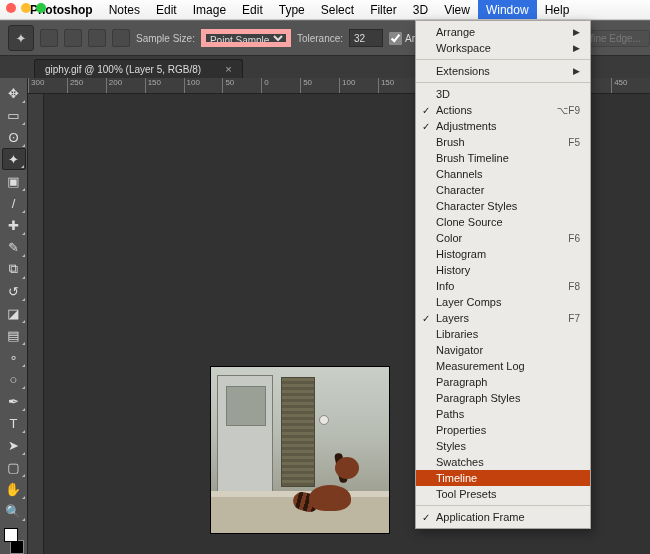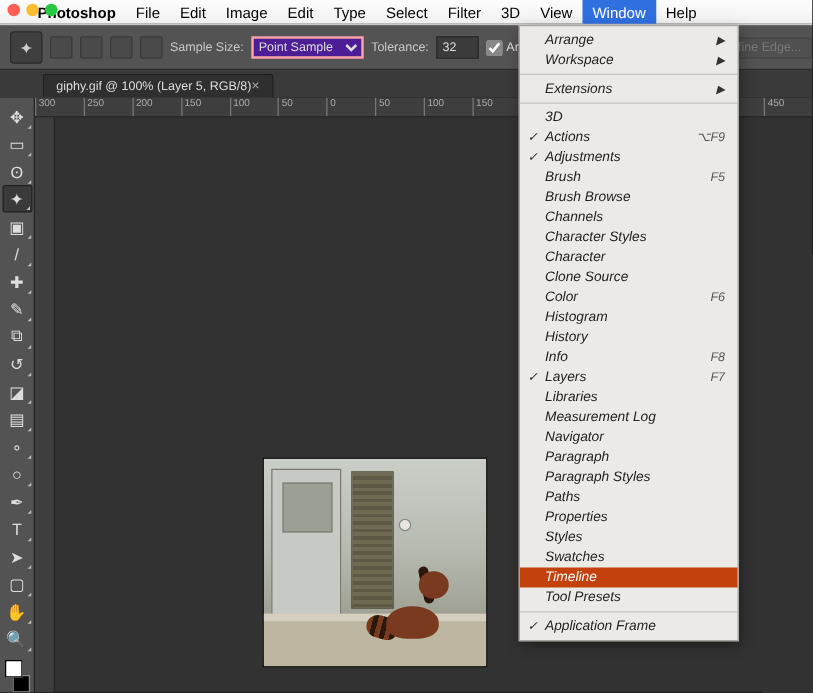--- a/index.html
+++ b/index.html
@@ -8,29 +8,29 @@
 .menubar { height: 20px; background: linear-gradient(#fdfdfd,#f0f0f0); display: flex; align-items: center; font-size: 12px; border-bottom: 1px solid #c9c9c9; }
 .menubar .apple { width: 22px; text-align: center; font-size: 13px; }
 .menubar .mi { padding: 0 8px; height: 100%; display: flex; align-items: center; cursor: default; }
 .menubar .mi.bold { font-weight: 600; }
 .menubar .mi.active { background: #2f6fe0; color: #fff; }
 
 .optbar { height: 36px; background: #535353; border-top: 1px solid #6a6a6a; border-bottom: 1px solid #2c2c2c; display: flex; align-items: center; color: #ddd; font-size: 10px; padding-left: 8px; gap: 6px; }
 .optbar .tool-slot { width: 26px; height: 26px; background: #3f3f3f; border: 1px solid #2a2a2a; border-radius: 3px; display:flex; align-items:center; justify-content:center; color:#ccc; font-size:13px; }
 .optbar .sq { width: 18px; height: 18px; border: 1px solid #3a3a3a; background:#4a4a4a; border-radius:2px; }
 .optbar label { color:#c8c8c8; }
-.optbar select { background:#4c1d95; color:#ddd; border:2px solid #fca5a5; font-size:10px; height:18px; width:90px; }
+.optbar select { background:#404040; color:#ddd; border:5px solid #fca5a5; font-size:10px; height:18px; width:90px; }
 .optbar .tolbox { background:#3b3b3b; color:#ddd; border:1px solid #2a2a2a; font-size:10px; height:18px; width:34px; text-align:left; padding:0 4px; display:inline-flex; align-items:center; }
 .optbar .chk { display:flex; align-items:center; gap:3px; }
 .optbar .chk input { accent-color:#888; }
 .optbar .btn { background:#4a4a4a; border:1px solid #2a2a2a; padding:2px 8px; border-radius:3px; color:#bbb; }
 .optbar .covered { opacity: .35; }
 
 .tabstrip { height: 22px; background: #3a3a3a; display:flex; align-items:flex-end; padding-left: 34px; }
-.tab { background:#2f2f2f; color:#ddd; font-size:10px; padding:3px 10px; border:1px solid #1e1e1e; border-bottom:none; border-radius:3px 3px 0 0; display:flex; align-items:center; gap:0;margin-top:43px; }
+.tab { background:#2f2f2f; color:#ddd; font-size:10px; padding:3px 10px; border:1px solid #1e1e1e; border-bottom:none; border-radius:3px 3px 0 0; display:flex; align-items:center; gap:24px;margin-top:43px; }
 .tab .x { color:#aaa; font-size:11px; }
 
 .workspace { position:absolute; top:78px; left:0; right:0; bottom:0; background:#323232; }
 .ruler-h { position:absolute; top:0; left:28px; right:0; height:16px; background:#3e3e3e; border-bottom:1px solid #222; overflow:hidden; }
 .ruler-h .ticks { position:absolute; inset:0; display:flex; }
 .ruler-h .tick { width:50px; border-left:1px solid #777; color:#aaa; font-size:8px; padding-left:2px; position:relative; }
 .ruler-v { position:absolute; top:16px; left:28px; width:16px; bottom:0; background:#3e3e3e; border-right:1px solid #222; }
 .ruler-corner { position:absolute; top:0; left:28px; width:16px; height:16px; background:#3e3e3e; border-right:1px solid #222; border-bottom:1px solid #222; }
 
 .toolbar { position:absolute; top:0; left:0; width:28px; bottom:0; background:#535353; border-right:1px solid #222; display:flex; flex-direction:column; align-items:center; padding-top:4px; gap:0; }
@@ -49,21 +49,21 @@
 .canvas-img .knob { position:absolute; left:108px; top:48px; width:10px; height:10px; border-radius:50%; background:#e8e6df; border:1px solid #888; }
 .canvas-img .ledge { position:absolute; left:0; bottom:0; width:100%; height:42px; background:#bdb7a1; }
 .canvas-img .ledge::before { content:""; position:absolute; top:0; left:0; right:0; height:6px; background:#d4cfbe; }
 .canvas-img .animal { position:absolute; right:26px; bottom:22px; width:60px; height:58px; }
 .canvas-img .animal .body { position:absolute; bottom:0; left:6px; width:42px; height:26px; background:#7a3a1f; border-radius:50% 50% 40% 40%; }
 .canvas-img .animal .tail { position:absolute; bottom:0; left:-10px; width:26px; height:18px; background: repeating-linear-gradient(90deg,#7a3a1f,#7a3a1f 4px,#2c170c 4px,#2c170c 8px); border-radius:10px; transform:rotate(15deg); }
 .canvas-img .animal .head { position:absolute; top:4px; right:4px; width:24px; height:22px; background:#7a3a1f; border-radius:50%; }
 .canvas-img .animal .arm { position:absolute; top:0; right:18px; width:8px; height:30px; background:#2c170c; border-radius:4px; transform:rotate(-12deg); }
 
 .dropdown { position:absolute; top:20px; left:415px; width:176px; background:#eceae7; border:1px solid #a7a59f; box-shadow:2px 4px 10px rgba(0,0,0,.35); font-size:11px; color:#222; padding:3px 0; }
-.dropdown .row { height:16px; display:flex; align-items:center; padding:0 10px 0 20px; position:relative; cursor:default;font-style:italic; }
+.dropdown .row { height:16px; display:flex; align-items:center; padding:0 10px 0 20px; position:relative; cursor:default; }
 .dropdown .row.hl { background:#c2410c; color:#fff; }
 .dropdown .row .chkmark { position:absolute; left:6px; font-size:10px; }
 .dropdown .row .sc { margin-left:auto; color:#555; font-size:10px; }
 .dropdown .row .arrow { margin-left:auto; color:#333; font-size:9px; }
 .dropdown .sep { height:1px; background:#c7c4bd; margin:3px 0; }
 
 .titlebar-dots { position:absolute; top:3px; left:6px; display:flex; gap:5px; z-index:100; }
 .titlebar-dots span { width:10px; height:10px; border-radius:50%; display:block; }
 .d-red { background:#ff5f57; } .d-yel { background:#febc2e; } .d-grn { background:#28c840; }
 </style>
@@ -73,21 +73,21 @@
 <div class="titlebar-dots">
   <span class="d-red"></span>
   <span class="d-yel"></span>
   <span class="d-grn"></span>
 </div>
 
 <div class="menubar">
   <div class="apple"></div>
   <div id="menubar-items" style="display: flex; height: 100%;">
       <div class="mi bold">Photoshop</div>
-      <div class="mi">File</div>
+      <div class="mi">Notes</div>
       <div class="mi">Edit</div>
       <div class="mi">Image</div>
       <div class="mi">Edit</div>
       <div class="mi">Type</div>
       <div class="mi">Select</div>
       <div class="mi">Filter</div>
       <div class="mi">3D</div>
       <div class="mi">View</div>
       <div class="mi active">Window</div>
       <div class="mi">Help</div>
@@ -210,61 +210,64 @@
     </div>
     <div class="row">
       <span class="chkmark">✓</span>
       <span>Adjustments</span>
     </div>
     <div class="row">
       <span>Brush</span>
       <span class="sc">F5</span>
     </div>
     <div class="row">
-      <span>Brush Browse</span>
+      <span>Brush Timeline</span>
     </div>
     <div class="row">
       <span>Channels</span>
     </div>
     <div class="row">
+      <span>Character</span>
+    </div>
+    <div class="row">
       <span>Character Styles</span>
-    </div>
-    <div class="row">
-      <span>Character</span>
     </div>
     <div class="row">
       <span>Clone Source</span>
     </div>
     <div class="row">
       <span>Color</span>
       <span class="sc">F6</span>
     </div>
     <div class="row">
       <span>Histogram</span>
     </div>
     <div class="row">
       <span>History</span>
     </div>
     <div class="row">
       <span>Info</span>
       <span class="sc">F8</span>
     </div>
     <div class="row">
+      <span>Layer Comps</span>
+    </div>
+    <div class="row">
       <span class="chkmark">✓</span>
       <span>Layers</span>
       <span class="sc">F7</span>
     </div>
     <div class="row">
       <span>Libraries</span>
     </div>
     <div class="row">
+      <span>Navigator</span>
+    </div>
+    <div class="row">
       <span>Measurement Log</span>
-    </div>
-    <div class="row">
-      <span>Navigator</span>
     </div>
     <div class="row">
       <span>Paragraph</span>
     </div>
     <div class="row">
       <span>Paragraph Styles</span>
     </div>
     <div class="row">
       <span>Paths</span>
     </div>

